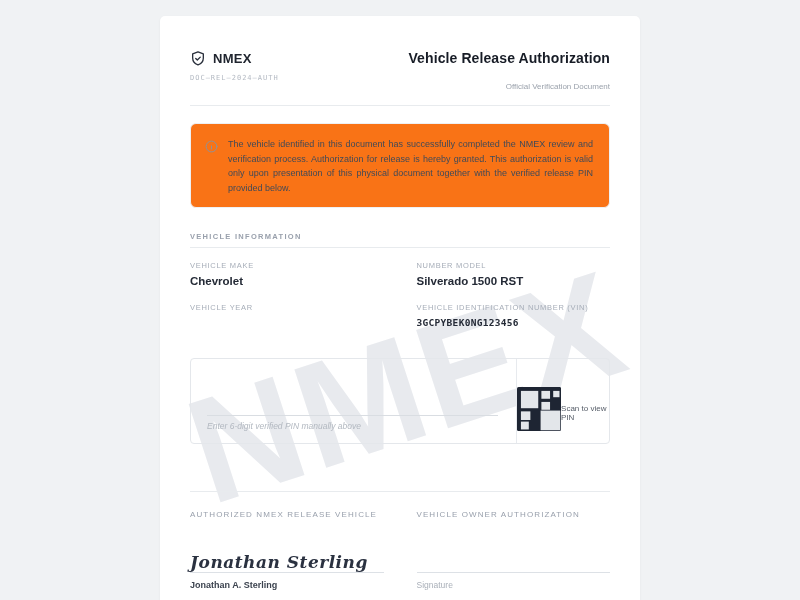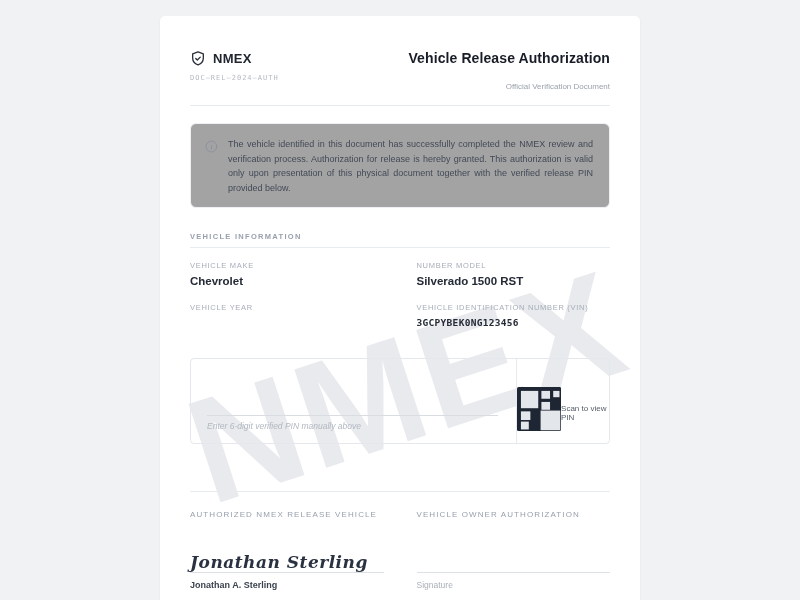--- a/index.html
+++ b/index.html
@@ -41,21 +41,21 @@
   .subtitle { margin-top:16px; font-size:8px; color:#9ba2ac; }
 
   .divider { border-top:1px solid #e8ebee; }
   .div1 { margin-top:14px; }
   .div2 { margin-top:6px; }
   .div3 { margin-top:47px; }
 
   
   .notice {
     margin-top:17px;
-    background:#a3a3a3;
+    background:#f97316;
     border:1px solid #eef0f3;
     border-radius:6px;
     padding:13px 16px 12px 14px;
     display:flex; gap:10px;
   }
   .notice-icon { flex:0 0 13px; width:13px; height:13px; margin-top:2px; }
   .notice-text { font-size:9px; line-height:14.6px; color:#424a57; text-align:justify; }
 
   
   .section-label { margin-top:24px; font-size:7.5px; font-weight:600; letter-spacing:1.3px; color:#99a0ac; }

